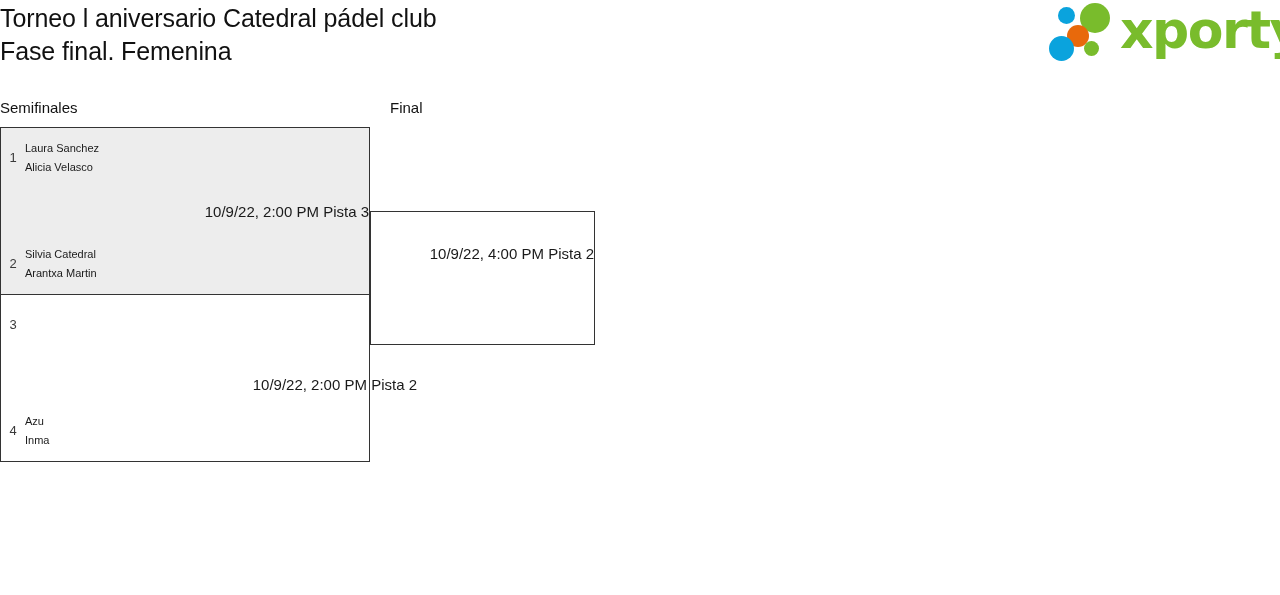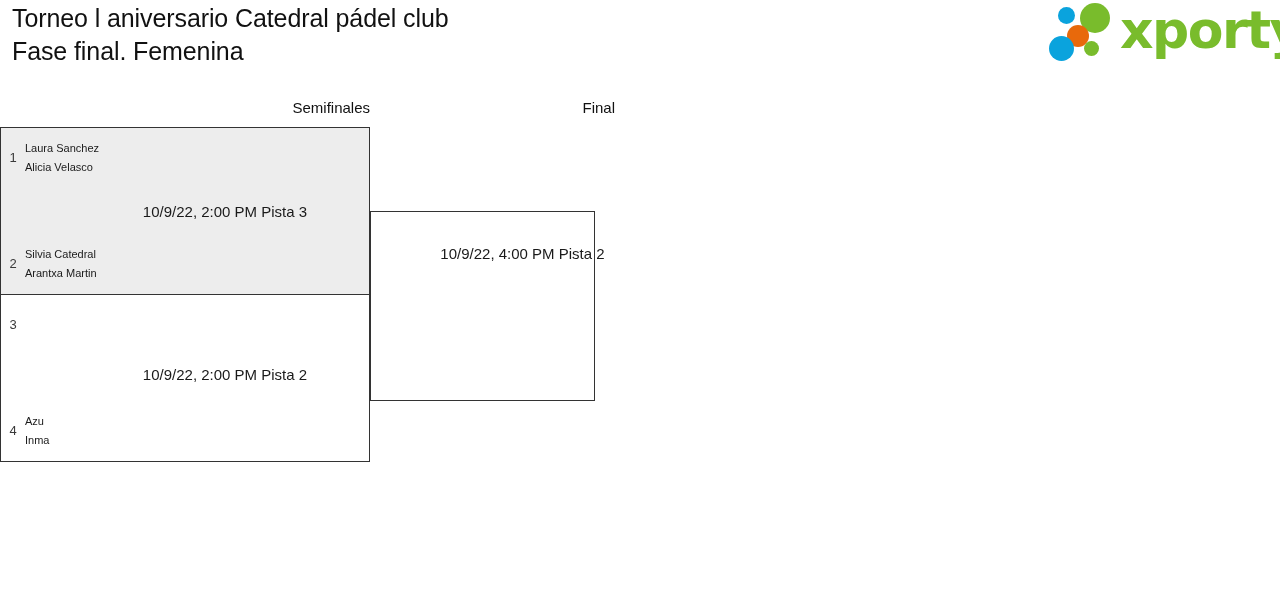--- a/index.html
+++ b/index.html
@@ -13,21 +13,21 @@
     position: relative;
     overflow: hidden;
     font-family: "Liberation Sans", sans-serif;
     color: #1a1a1a;
     -webkit-font-smoothing: antialiased;
   }
 
   
   #page-title {
     position: absolute;
-    left: 12px;
+    left: 0px;
     top: 2px;
     width: 900px;
     font-size: 25px;
     line-height: 33px;
     font-weight: 400;
     color: #111111;
     white-space: pre-line;
     letter-spacing: -0.1px;
   }
 
@@ -66,21 +66,21 @@
     letter-spacing: -1.5px;
     font-family: "DejaVu Sans", sans-serif;
   }
 
   
   .round-header {
     position: absolute;
     font-size: 15px;
     line-height: 20px;
     color: #111111;
-    text-align: right;
+    text-align: left;
     white-space: nowrap;
   }
   #round-header-semifinales { left: 0px;   top: 98px; width: 370px; }
   #round-header-final       { left: 390px; top: 98px; width: 225px; }
 
   
   #bracket {
     position: absolute;
     left: 0;
     top: 0;
@@ -91,21 +91,21 @@
   .match-box {
     position: absolute;
     box-sizing: border-box;
     border: 1px solid #333333;
     background: #ffffff;
   }
   .match-box.highlighted { background: #ededed; }
 
   #semifinal-1 { left: 0px; top: 127px; width: 370px; height: 168px; }
   #semifinal-2 { left: 0px; top: 294px; width: 370px; height: 168px; }
-  #final-1     { left: 370px; top: 211px; width: 225px; height: 190px; }
+  #final-1     { left: 370px; top: 211px; width: 225px; height: 134px; }
 
   .team-entry {
     position: absolute;
     left: 0px;
     width: 100%;
     height: 44px;
     display: flex;
     align-items: center;
   }
   .team-entry.slot-top    { top: 8px; }
@@ -123,29 +123,28 @@
     font-size: 11px;
     line-height: 19px;
     color: #1a1a1a;
     white-space: pre-line;
   }
 
   .match-info {
     position: absolute;
     left: 0;
     width: 100%;
-    text-align: center;
+    text-align: right;
     font-size: 15px;
     line-height: 20px;
     color: #1a1a1a;
     white-space: nowrap;
-    margin-left: 40px;
   }
   #semifinal-1 .match-info { top: 74px; }
-  #semifinal-2 .match-info { top: 70px; }
+  #semifinal-2 .match-info { top: 80px; padding-left: 48px; }
   #final-1 .match-info     { top: 32px; }
 </style>
 </head>
 <body>
 
 <div id="page-title">Torneo l aniversario Catedral pádel club
 Fase final. Femenina</div>
 
 <div id="brand-logo">
   <div class="logo-dots">

